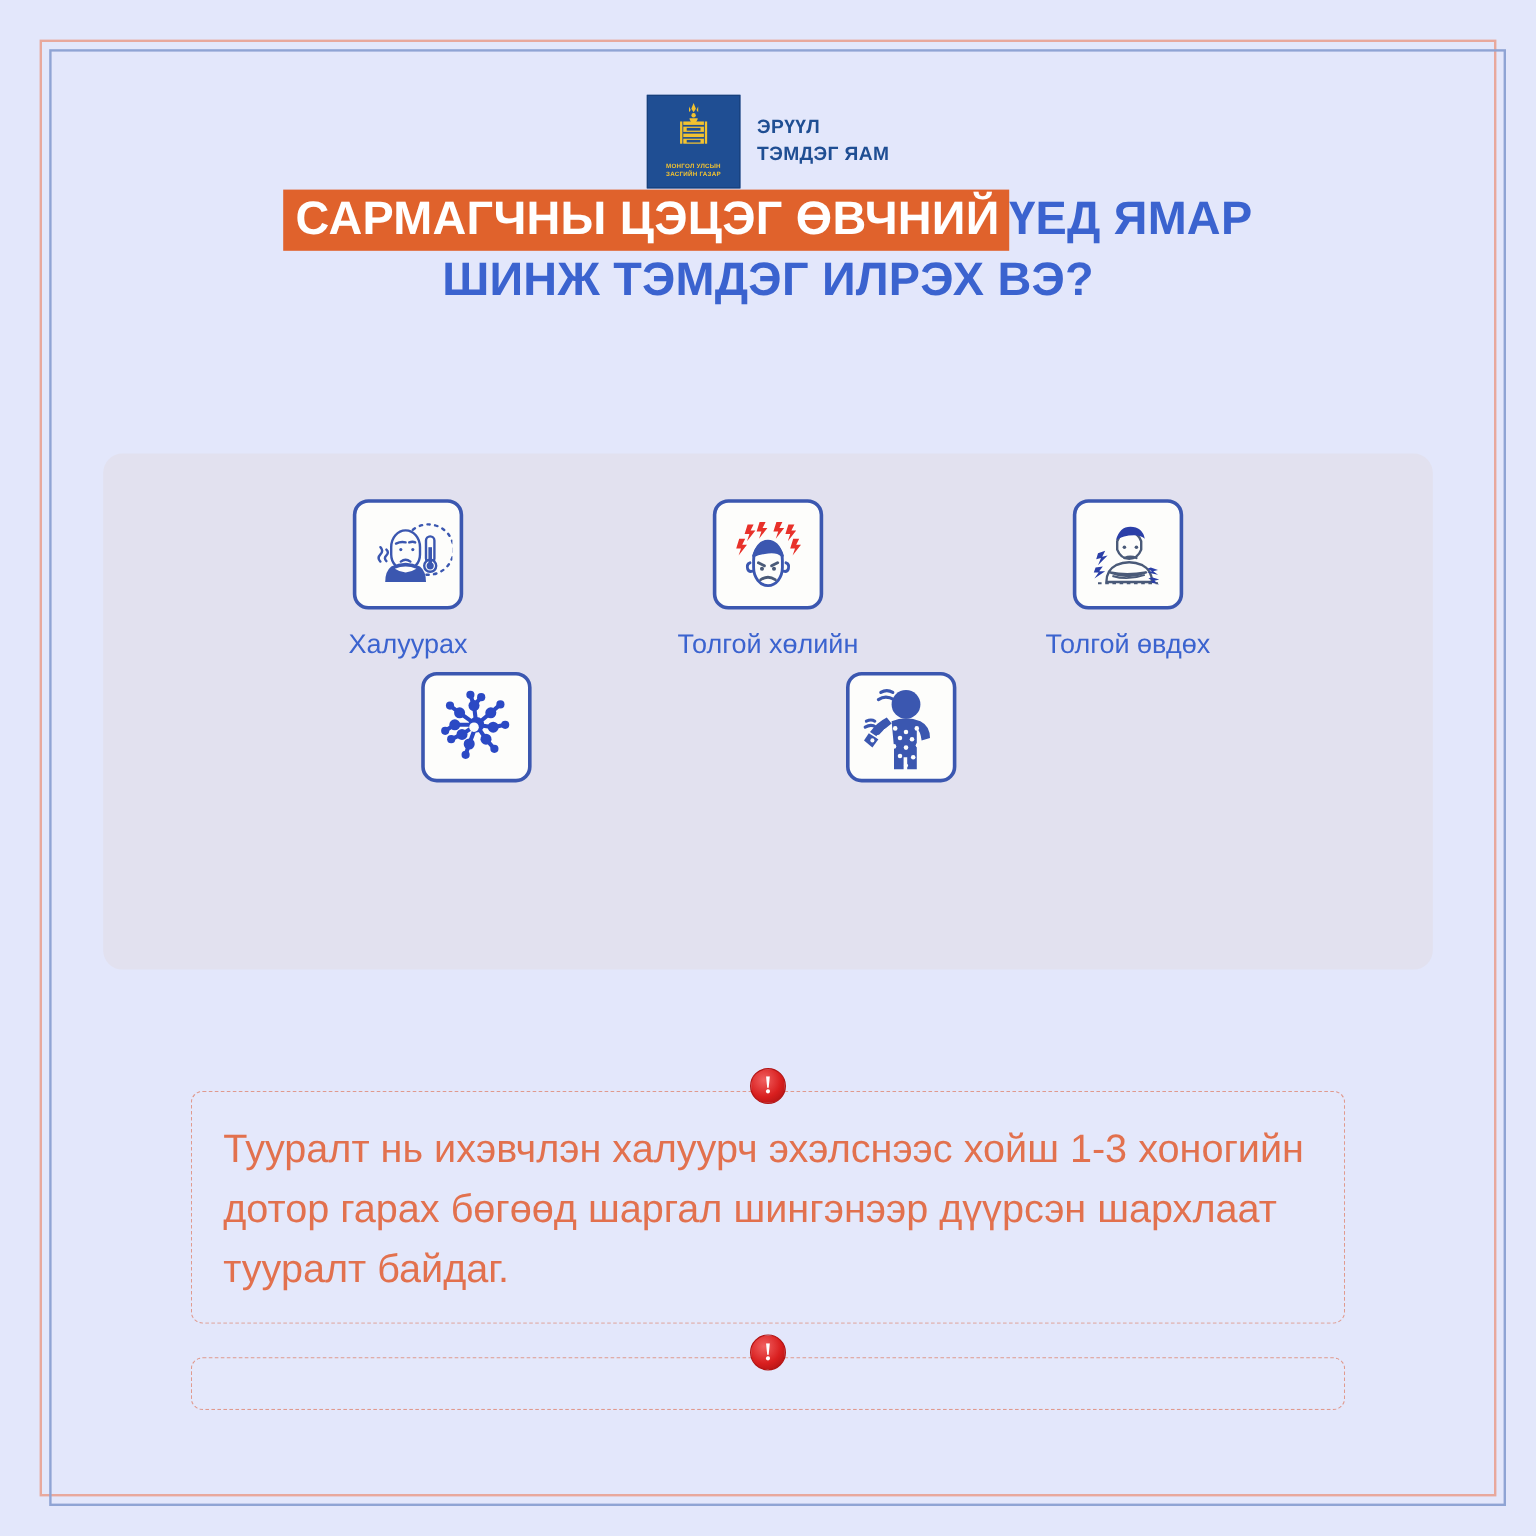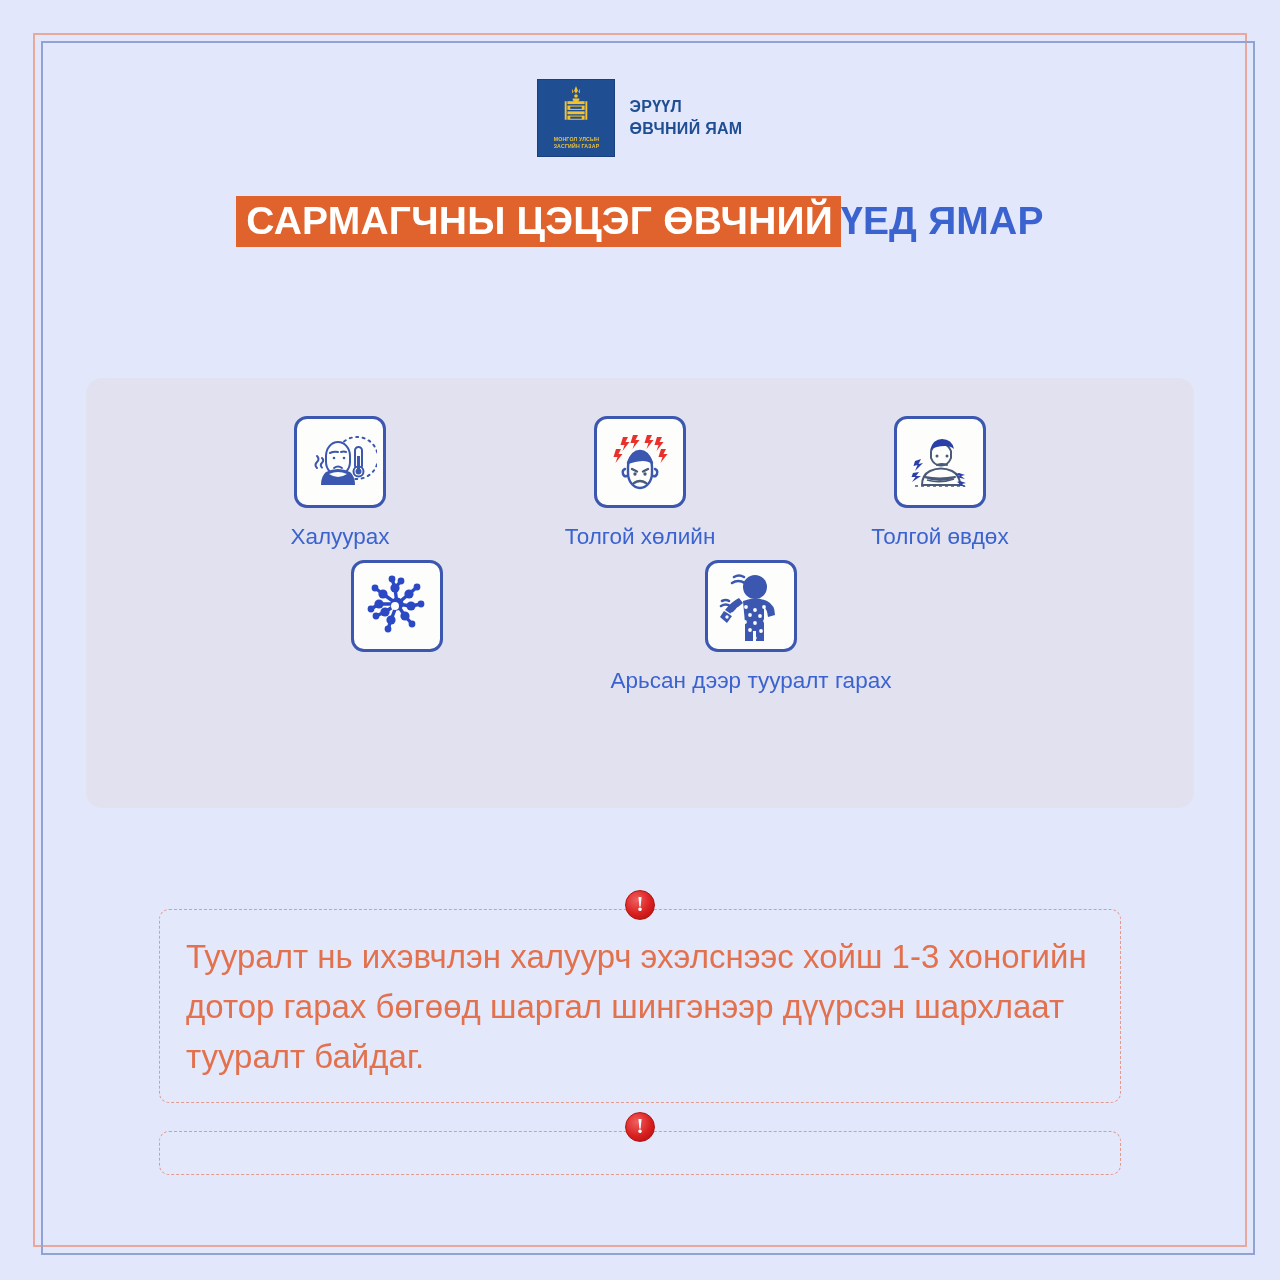--- a/index.html
+++ b/index.html
@@ -68,21 +68,20 @@
     color: #1f4e93;
     font-size: 16px;
     font-weight: bold;
     line-height: 1.35;
     letter-spacing: 0.3px;
   }
 
   
   .title-block {
     text-align: center;
-    margin-top: 38px;
     line-height: 1.32;
   }
   .title-line {
     font-size: 39px;
     font-weight: bold;
     color: #3b63cf;
     letter-spacing: 0.2px;
     white-space: nowrap;
   }
   .title-hl {
@@ -198,26 +197,27 @@
           <rect x="9" y="34.1" width="12" height="2.2" fill="#1f4e93"></rect>
         </svg>
       </div>
       <div class="emblem-caption">
         <div>МОНГОЛ УЛСЫН</div>
         <div>ЗАСГИЙН ГАЗАР</div>
       </div>
     </div>
     <div class="ministry">
       <div>ЭРҮҮЛ</div>
-      <div>ӨВЧНИЙ ЯАМ</div>
+      <div>ТЭМДЭГ ЯАМ</div>
     </div>
   </div>
 
   <div class="title-block">
     <div class="title-line"><span class="title-hl">САРМАГЧНЫ ЦЭЦЭГ ӨВЧНИЙ</span><span>ҮЕД ЯМАР</span></div>
+    <div class="title-line">ШИНЖ ТЭМДЭГ ИЛРЭХ ВЭ?</div>
   </div>
 
   <div class="symptoms-panel">
 
     <div class="sym-row sym-row-top">
 
       <div class="sym">
         <div class="sym-tile">
           <span>
           <svg width="74" height="74" viewBox="0 0 74 74">
@@ -374,21 +374,20 @@
             </g>
             <g fill="none" stroke="#3b57b0" stroke-width="2.6" stroke-linecap="round">
               <path d="M20 10 q5 -3 10 0"></path>
               <path d="M18 16 q6 -4 13 0"></path>
               <path d="M8 34 q4 -2 7 0"></path>
               <path d="M7 39 q5 -3 9 0"></path>
             </g>
           </svg>
           </span>
         </div>
-        <div class="sym-label">Арьсан дээр тууралт гарах</div>
       </div>
 
     </div>
   </div>
 
   <div class="notes">
     <div class="note">
       <div class="note-badge">!</div>
       <div class="note-text">Тууралт нь ихэвчлэн халуурч эхэлснээс хойш 1-3 хоногийн дотор гарах бөгөөд шаргал шингэнээр дүүрсэн шархлаат тууралт байдаг.</div>
     </div>

